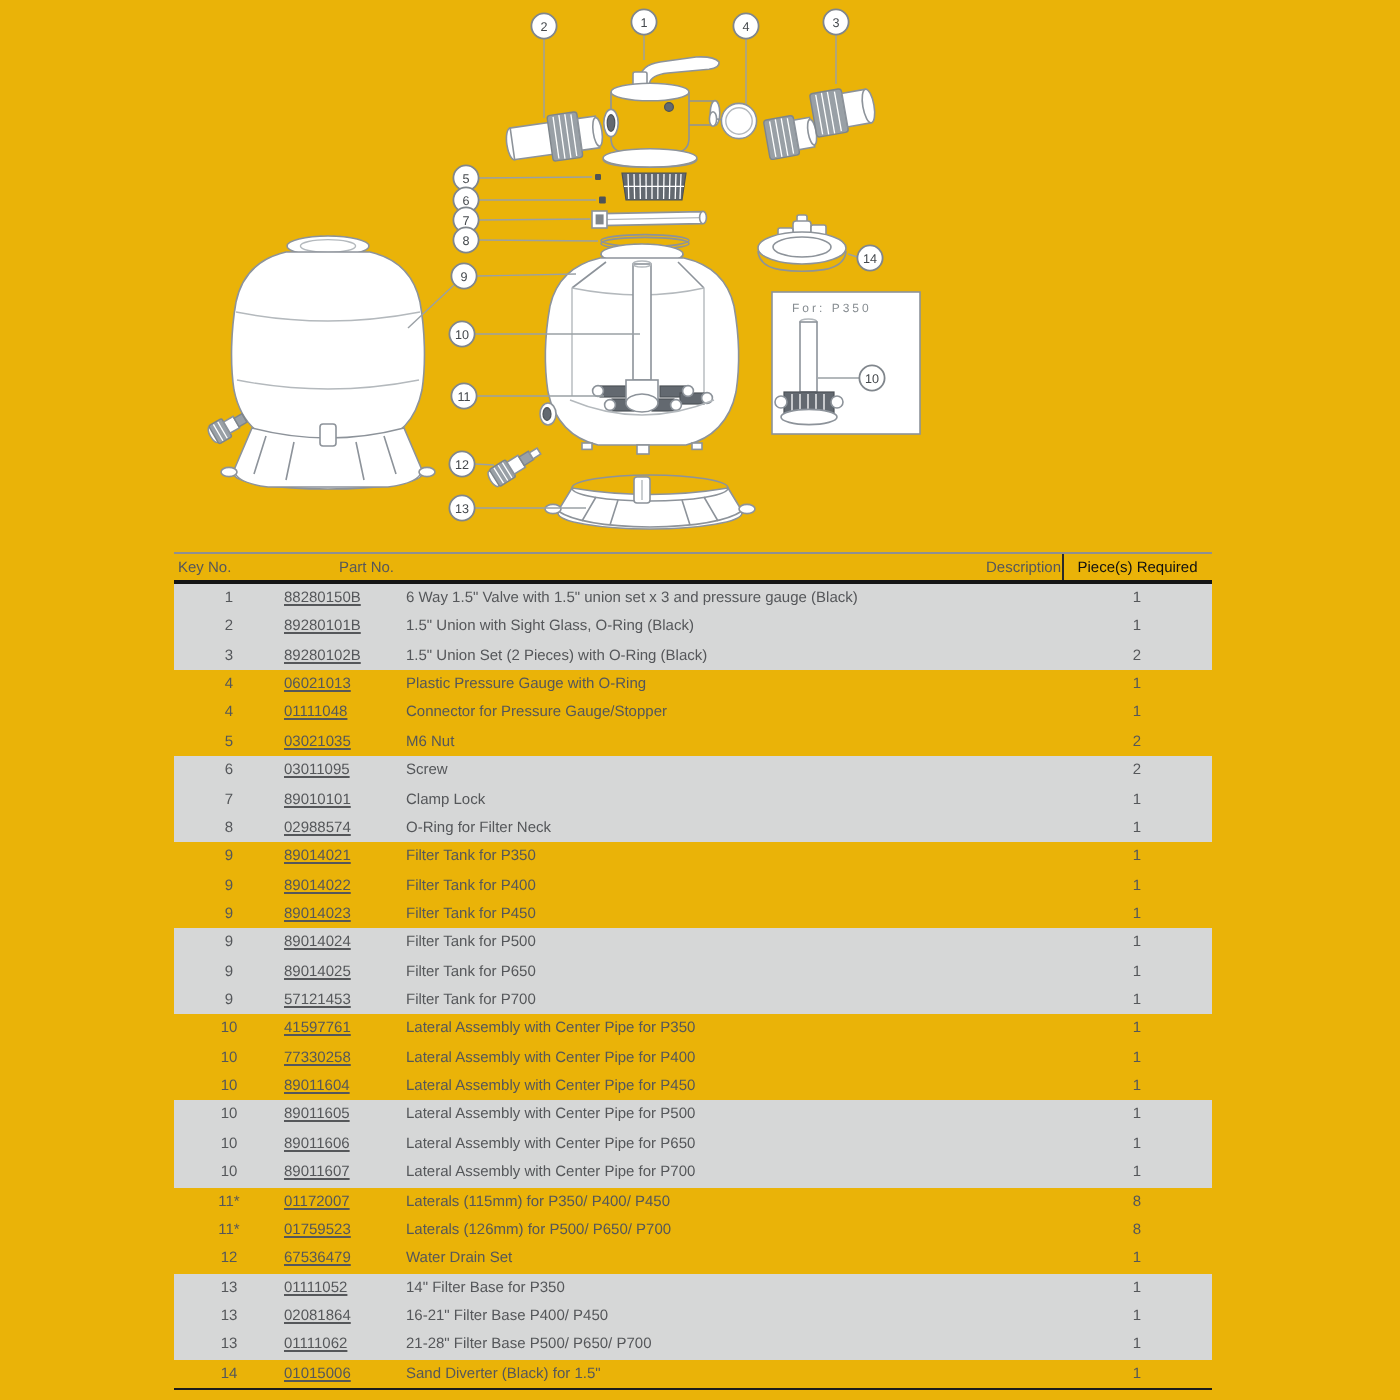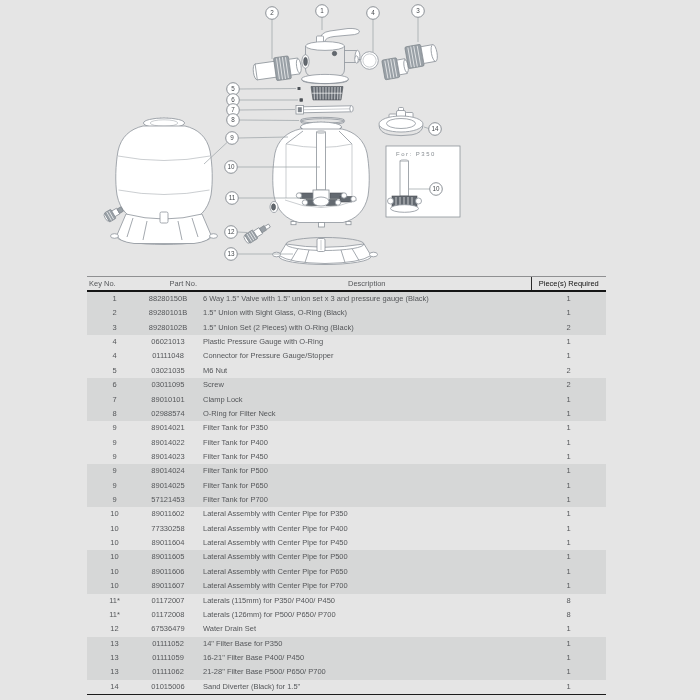--- a/index.html
+++ b/index.html
@@ -1,16 +1,16 @@
 <!DOCTYPE html>
 <html><head>
 <meta charset="utf-8">
 <style>
   html,body{margin:0;padding:0;background:#fff;}
-  #page{position:relative;width:700px;height:700px;background:#e5e5e5;overflow:hidden;
+  #page{position:relative;width:700px;height:700px;background:#eab308;overflow:hidden;
         font-family:"Liberation Sans",sans-serif;}
   
   #diagram{position:absolute;left:0;top:0;display:block;}
   .ln{fill:none;stroke:#8d939a;stroke-width:.8;}
   .lnf{fill:#fff;stroke:#8d939a;stroke-width:.8;}
   .faint{fill:none;stroke:#b4b9bd;stroke-width:.7;}
   .dark{fill:#636970;stroke:#4d5257;stroke-width:.6;}
   .mid{fill:#99a0a6;stroke:#7e858b;stroke-width:.7;}
   .rib{stroke:#fff;stroke-width:.65;fill:none;}
   .hatch{fill:none;stroke:#8d939a;stroke-width:2.4;stroke-dasharray:1.1 2.1;opacity:.75;}
@@ -21,26 +21,26 @@
   
   #table-wrap{position:absolute;left:87px;top:276px;width:519px;}
   table{border-collapse:collapse;table-layout:fixed;width:519px;
         font-size:7.5px;color:#55575a;border-bottom:1.5px solid #1c1c1c;}
   col.c-key{width:55px;} col.c-part{width:55px;} col.c-desc{width:334px;} col.c-qty{width:75px;}
   thead th{height:13px;padding:0;font-weight:normal;color:#55575a;
            border-top:1px solid #8f9092;border-bottom:2px solid #151515;
            white-space:nowrap;overflow:hidden;}
   th.h-key{text-align:left;padding-left:2px;}
   th.h-part{text-align:right;}
-  th.h-desc{text-align:center;padding-left:6px;}
+  th.h-desc{text-align:right;padding-left:6px;}
   th.h-qty{text-align:center;font-weight:normal;color:#111;border-left:1px solid #2a2a2a;}
   tbody td{height:14.36px;padding:0;line-height:14.36px;white-space:nowrap;overflow:hidden;}
   tbody tr.shaded{background:#d6d7d7;}
   td.col-key{text-align:center;}
-  td.col-part{text-align:center;padding-right:3px;}
+  td.col-part{text-align:left;padding-right:3px;text-decoration:underline;}
   td.col-desc{text-align:left;padding-left:6px;}
   td.col-qty{text-align:center;}
 </style>
 </head>
 <body>
 
 <div id="page">
 
   <svg id="diagram" width="700" height="276" viewBox="0 0 700 276" xmlns="http://www.w3.org/2000/svg">
 
@@ -414,21 +414,21 @@
             <td class="col-qty">1</td>
           </tr>
           <tr class="shaded">
             <td class="col-key">9</td>
             <td class="col-part">57121453</td>
             <td class="col-desc">Filter Tank for P700</td>
             <td class="col-qty">1</td>
           </tr>
           <tr>
             <td class="col-key">10</td>
-            <td class="col-part">89011602</td>
+            <td class="col-part">41597761</td>
             <td class="col-desc">Lateral Assembly with Center Pipe for P350</td>
             <td class="col-qty">1</td>
           </tr>
           <tr>
             <td class="col-key">10</td>
             <td class="col-part">77330258</td>
             <td class="col-desc">Lateral Assembly with Center Pipe for P400</td>
             <td class="col-qty">1</td>
           </tr>
           <tr>
@@ -456,39 +456,39 @@
             <td class="col-qty">1</td>
           </tr>
           <tr>
             <td class="col-key">11*</td>
             <td class="col-part">01172007</td>
             <td class="col-desc">Laterals (115mm) for P350/ P400/ P450</td>
             <td class="col-qty">8</td>
           </tr>
           <tr>
             <td class="col-key">11*</td>
-            <td class="col-part">01172008</td>
+            <td class="col-part">01759523</td>
             <td class="col-desc">Laterals (126mm) for P500/ P650/ P700</td>
             <td class="col-qty">8</td>
           </tr>
           <tr>
             <td class="col-key">12</td>
             <td class="col-part">67536479</td>
             <td class="col-desc">Water Drain Set</td>
             <td class="col-qty">1</td>
           </tr>
           <tr class="shaded">
             <td class="col-key">13</td>
             <td class="col-part">01111052</td>
             <td class="col-desc">14" Filter Base for P350</td>
             <td class="col-qty">1</td>
           </tr>
           <tr class="shaded">
             <td class="col-key">13</td>
-            <td class="col-part">01111059</td>
+            <td class="col-part">02081864</td>
             <td class="col-desc">16-21" Filter Base P400/ P450</td>
             <td class="col-qty">1</td>
           </tr>
           <tr class="shaded">
             <td class="col-key">13</td>
             <td class="col-part">01111062</td>
             <td class="col-desc">21-28" Filter Base P500/ P650/ P700</td>
             <td class="col-qty">1</td>
           </tr>
           <tr>

